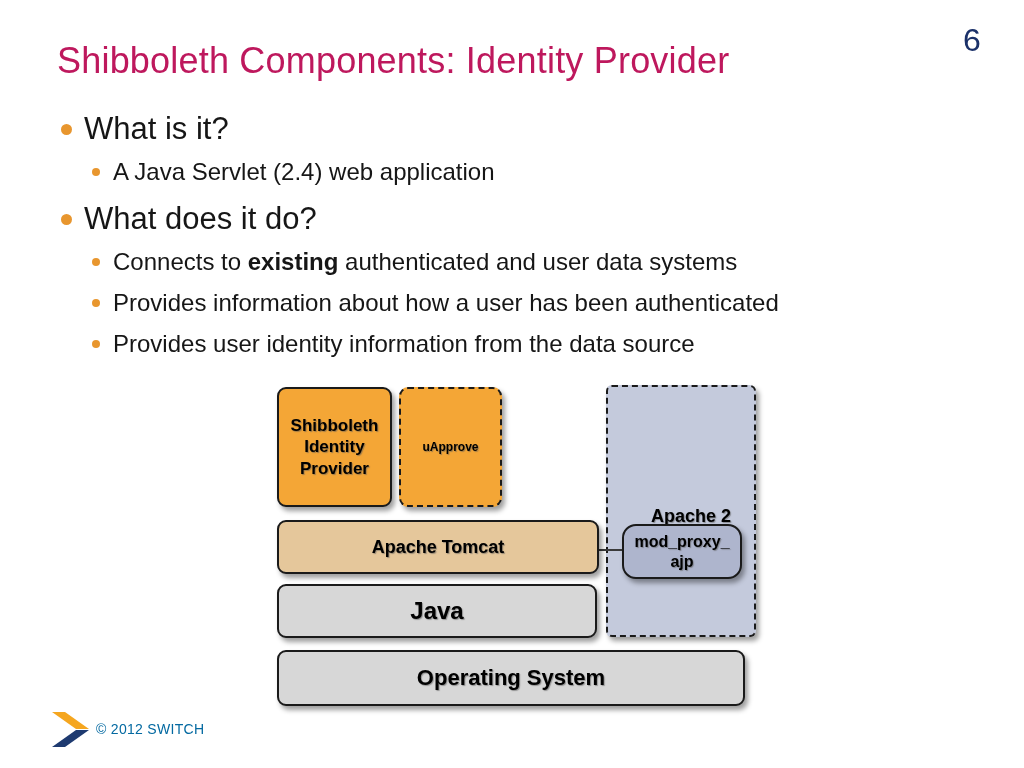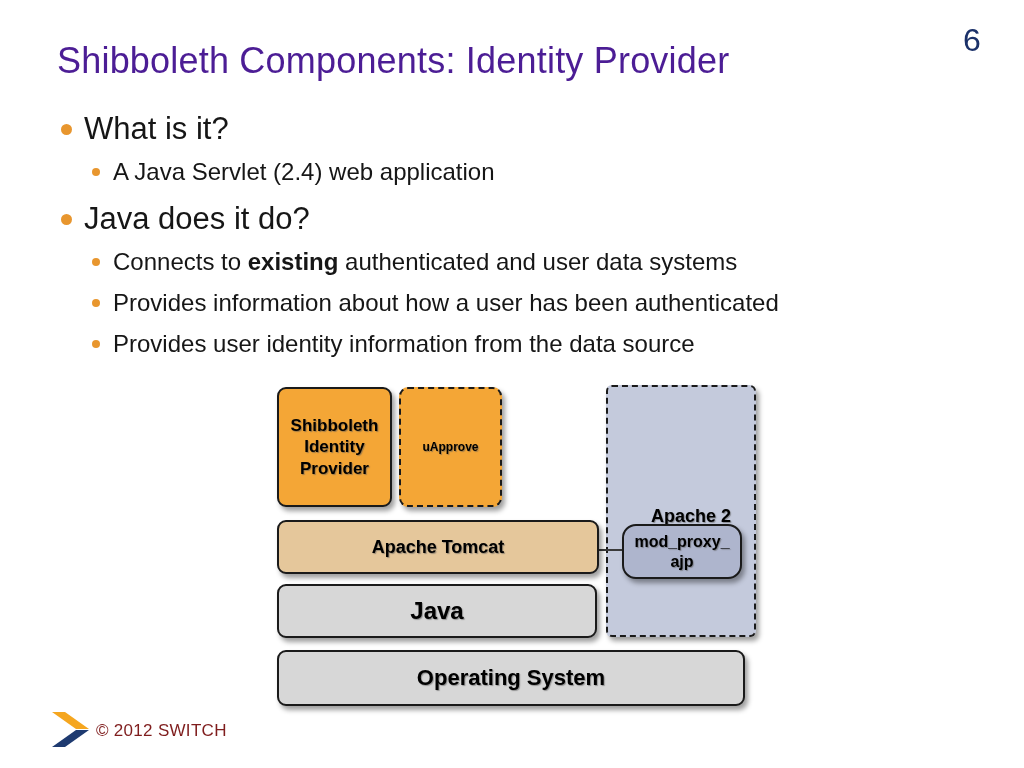--- a/index.html
+++ b/index.html
@@ -9,21 +9,21 @@
     font-family: "Liberation Sans", "DejaVu Sans", sans-serif;
     position: relative;
     overflow: hidden;
   }
   .slide { position: absolute; inset: 0; }
 
   
   .title {
     position: absolute; left: 57px; top: 40px;
     font-size: 36px; font-weight: 400; letter-spacing: 0.2px;
-    color: #4c1d95; margin: 0; white-space: nowrap;
+    color: #be185d; margin: 0; white-space: nowrap;
   }
   .slide-number {
     position: absolute; left: 952px; top: 22px; width: 40px;
     font-size: 32px; color: #1B3169; text-align: center;
   }
 
   
   .row { position: absolute; color: #161616; }
   .row .dot {
     position: absolute; border-radius: 50%; background: #E8962E; left: 0;
@@ -60,21 +60,21 @@
   .box-modproxy { left: 622px; top: 524px; width: 120px; height: 55px; background: #AEB5CD; font-size: 16px; border-radius: 14px; }
   .box-tomcat   { left: 277px; top: 520px; width: 322px; height: 54px; background: #E5C79B; font-size: 18px; }
   .box-java     { left: 277px; top: 584px; width: 320px; height: 54px; background: #D7D7D7; font-size: 24px; }
   .box-os       { left: 277px; top: 650px; width: 468px; height: 56px; background: #D7D7D7; font-size: 22px; }
   .connector { position: absolute; left: 596px; top: 549px; width: 27px; height: 2px; background: #3a3a3a; box-shadow: none; }
 
   
   .logo { position: absolute; left: 52px; top: 711px; width: 37px; height: 37px; }
   .copyright {
     position: absolute; left: 96px; top: 721px;
-    font-size: 17px; color: #7f1d1d; letter-spacing: 0.3px; text-align: center;
+    font-size: 14px; color: #0369a1; letter-spacing: 0.3px; text-align: center;
   }
 </style>
 </head>
 <body>
 
 <div class="slide">
 
   <div class="slide-number">6</div>
   <h1 class="title">Shibboleth Components: Identity Provider</h1>
 
@@ -82,21 +82,21 @@
     <span class="dot"></span>
     <span class="txt">What is it?</span>
   </div>
   <div class="row row-l2" style="top:158px">
     <span class="dot"></span>
     <span class="txt"><span>A Java Servlet (2.4) web application</span><b></b><span></span></span>
   </div>
 
   <div class="row row-l1" style="top:201px">
     <span class="dot"></span>
-    <span class="txt">Java does it do?</span>
+    <span class="txt">What does it do?</span>
   </div>
   <div class="row row-l2" style="top:248px">
     <span class="dot"></span>
     <span class="txt"><span>Connects to </span><b>existing</b><span> authenticated and user data systems</span></span>
   </div>
   <div class="row row-l2" style="top:289px">
     <span class="dot"></span>
     <span class="txt"><span>Provides information about how a user has been authenticated</span><b></b><span></span></span>
   </div>
   <div class="row row-l2" style="top:330px">

